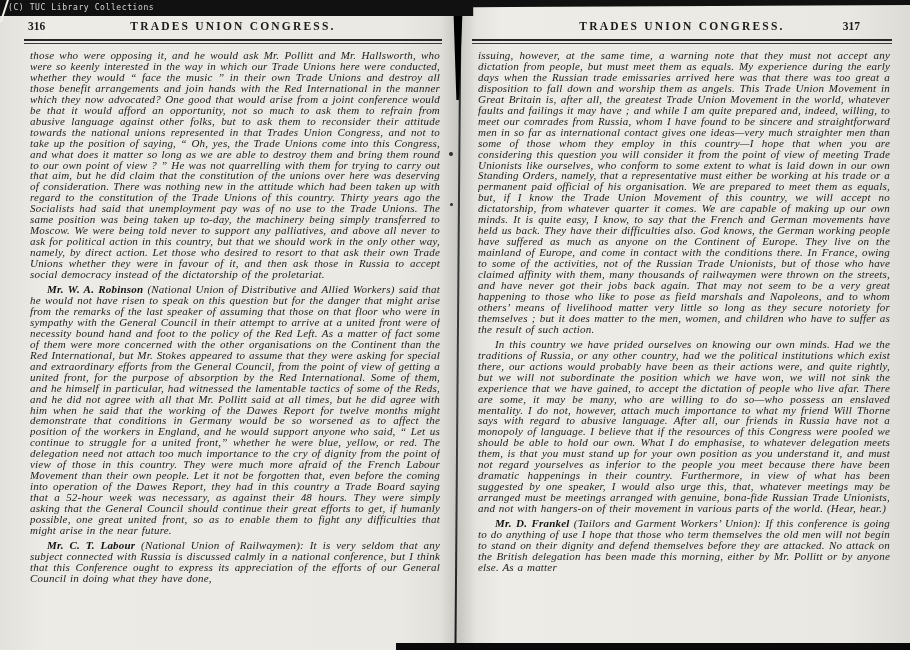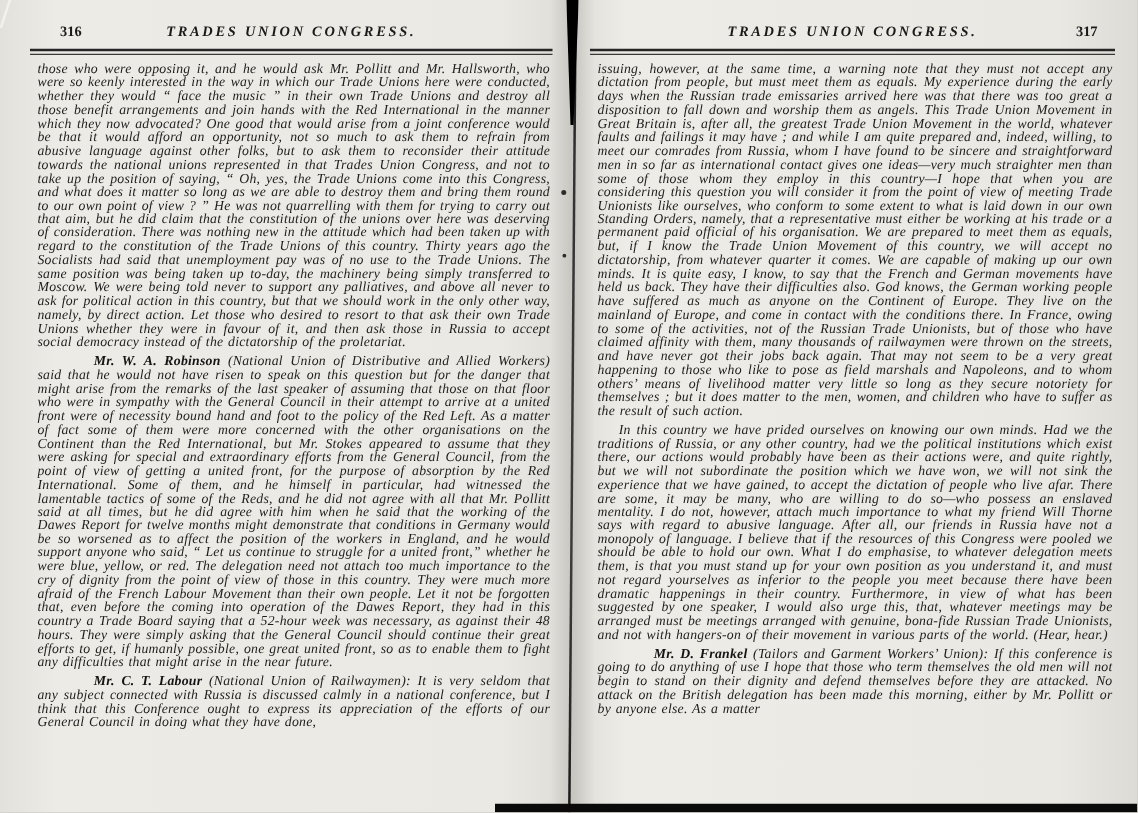--- a/index.html
+++ b/index.html
@@ -82,25 +82,24 @@
     position: relative;
     height: 15px;
     margin-top: 5px;
   }
   .running-title {
     position: absolute; left: 50%; transform: translateX(-50%);
     font-weight: bold; font-size: 11.5px;
     letter-spacing: 2.2px;
     color: #1a1a1a;
     white-space: nowrap;
-    font-style: italic;
   }
   .page-num { position: absolute; font-weight: bold; font-size: 11.5px; color: #1a1a1a; }
-  .page-left  .page-num { left: 32px; }
-  .page-right .page-num { right: 22px; text-align: right; }
+  .page-left  .page-num { left: 12px; }
+  .page-right .page-num { right: 40px; text-align: right; }
   .header-rule {
     height: 2px;
     border-top: 2px solid #262626;
     border-bottom: 1px solid #3a3a3a;
     margin: 4px 8px 0 8px;
   }
   .page-body {
     margin: 6px 10px 0 14px;
     height: 592px;
     overflow: hidden;
@@ -108,27 +107,30 @@
     line-height: 10.95px;
     letter-spacing: 0.2px;
     word-spacing: 0.8px;
     text-align: justify;
     color: #1c1c1c;
     font-style: italic;
   }
   .page-body p { margin: 0; }
   .page-body p.indent { text-indent: 17px; }
   .page-body p.space-before { margin-top: 4px; }
-  .page-body b { font-weight: bold; color: #141414; margin-left: 28px; }
+  .page-body b { font-weight: bold; color: #141414; }
 </style>
 </head>
 <body>
 
 <div class="scan">
 
+  <div class="top-band">
+    <span class="stamp-text">(C) TUC Library Collections</span>
+  </div>
   <div class="corner-slash"></div>
 
   <div class="page page-left">
     <div class="page-header">
       <span class="page-num">316</span>
       <span class="running-title">TRADES UNION CONGRESS.</span>
     </div>
     <div class="header-rule"></div>
     <div class="page-body">
         <p class="">those who were opposing it, and he would ask Mr. Pollitt and Mr. Hallsworth, who were so keenly interested in the way in which our Trade Unions here were conducted, whether they would “ face the music ” in their own Trade Unions and destroy all those benefit arrangements and join hands with the Red International in the manner which they now advocated?  One good that would arise from a joint conference would be that it would afford an opportunity, not so much to ask them to refrain from abusive language against other folks, but to ask them to reconsider their attitude towards the national unions represented in that Trades Union Congress, and not to take up the position of saying, “ Oh, yes, the Trade Unions come into this Congress, and what does it matter so long as we are able to destroy them and bring them round to our own point of view ? ”  He was not quarrelling with them for trying to carry out that aim, but he did claim that the constitution of the unions over here was deserving of consideration. There was nothing new in the attitude which had been taken up with regard to the constitution of the Trade Unions of this country.  Thirty years ago the Socialists had said that unemployment pay was of no use to the Trade Unions.  The same position was being taken up to-day, the machinery being simply transferred to Moscow.  We were being told never to support any palliatives, and above all never to ask for political action in this country, but that we should work in the only other way, namely, by direct action. Let those who desired to resort to that ask their own Trade Unions whether they were in favour of it, and then ask those in Russia to accept social democracy instead of the dictatorship of the proletariat.</p>

